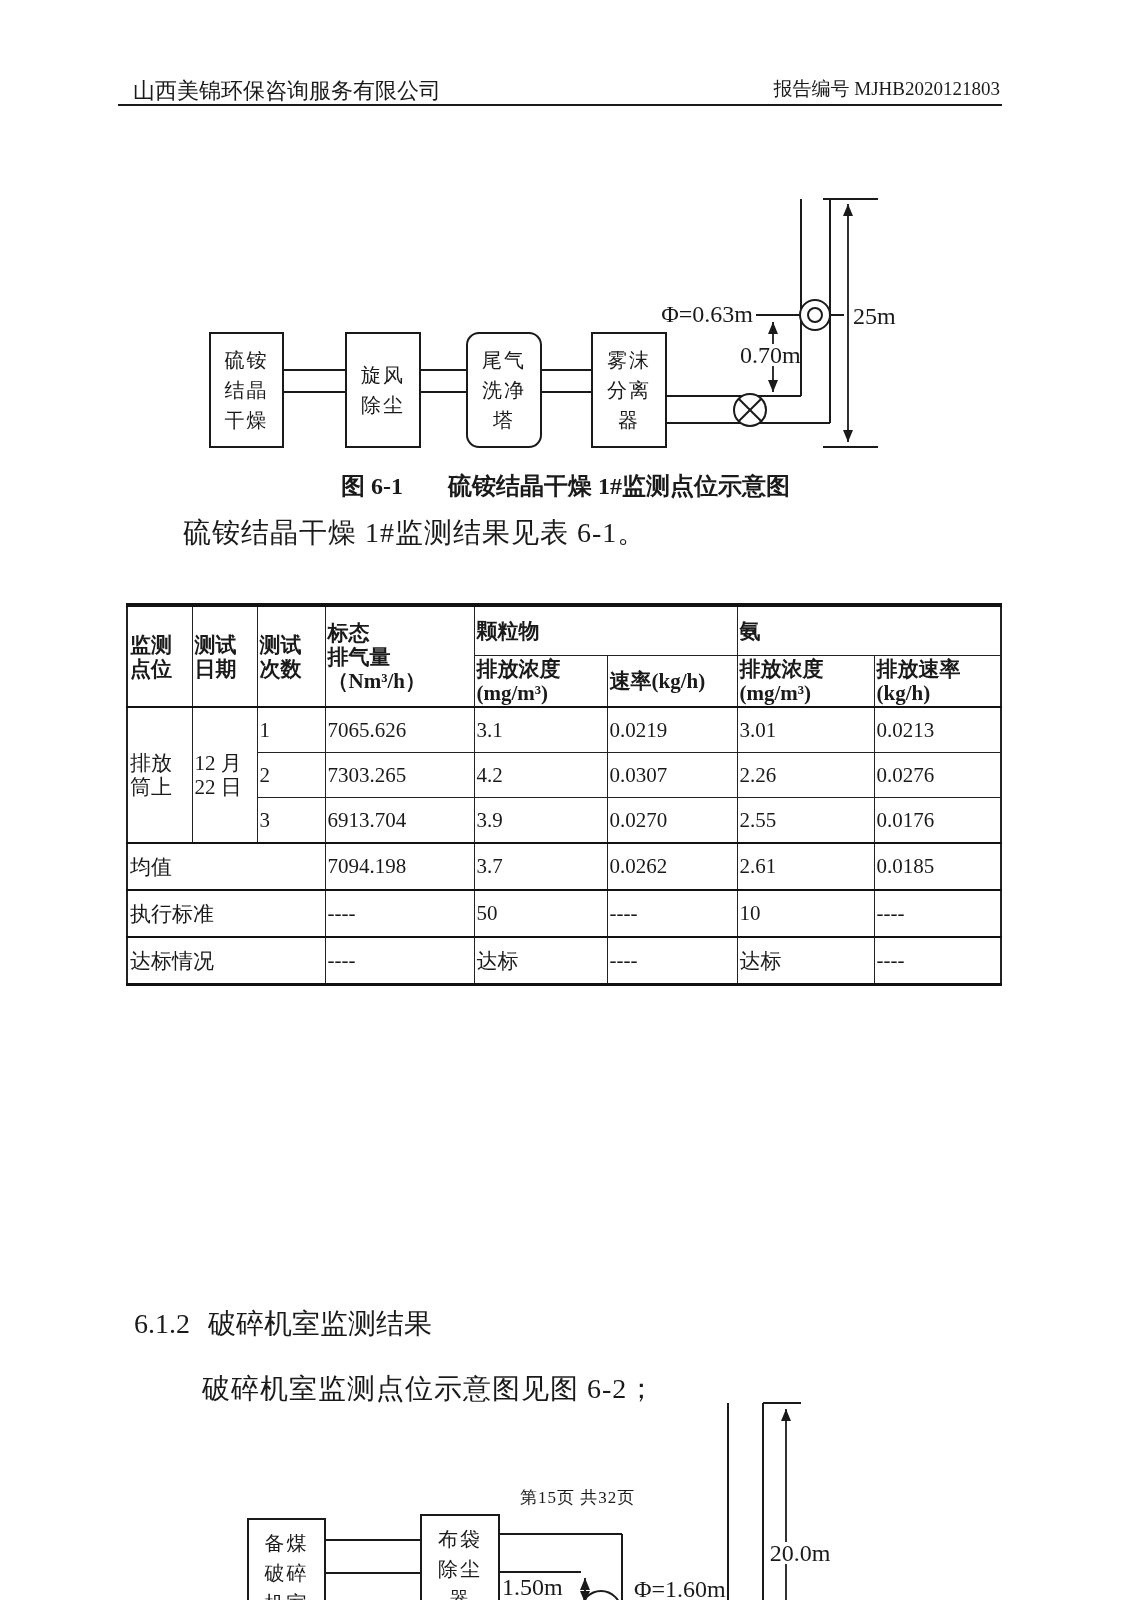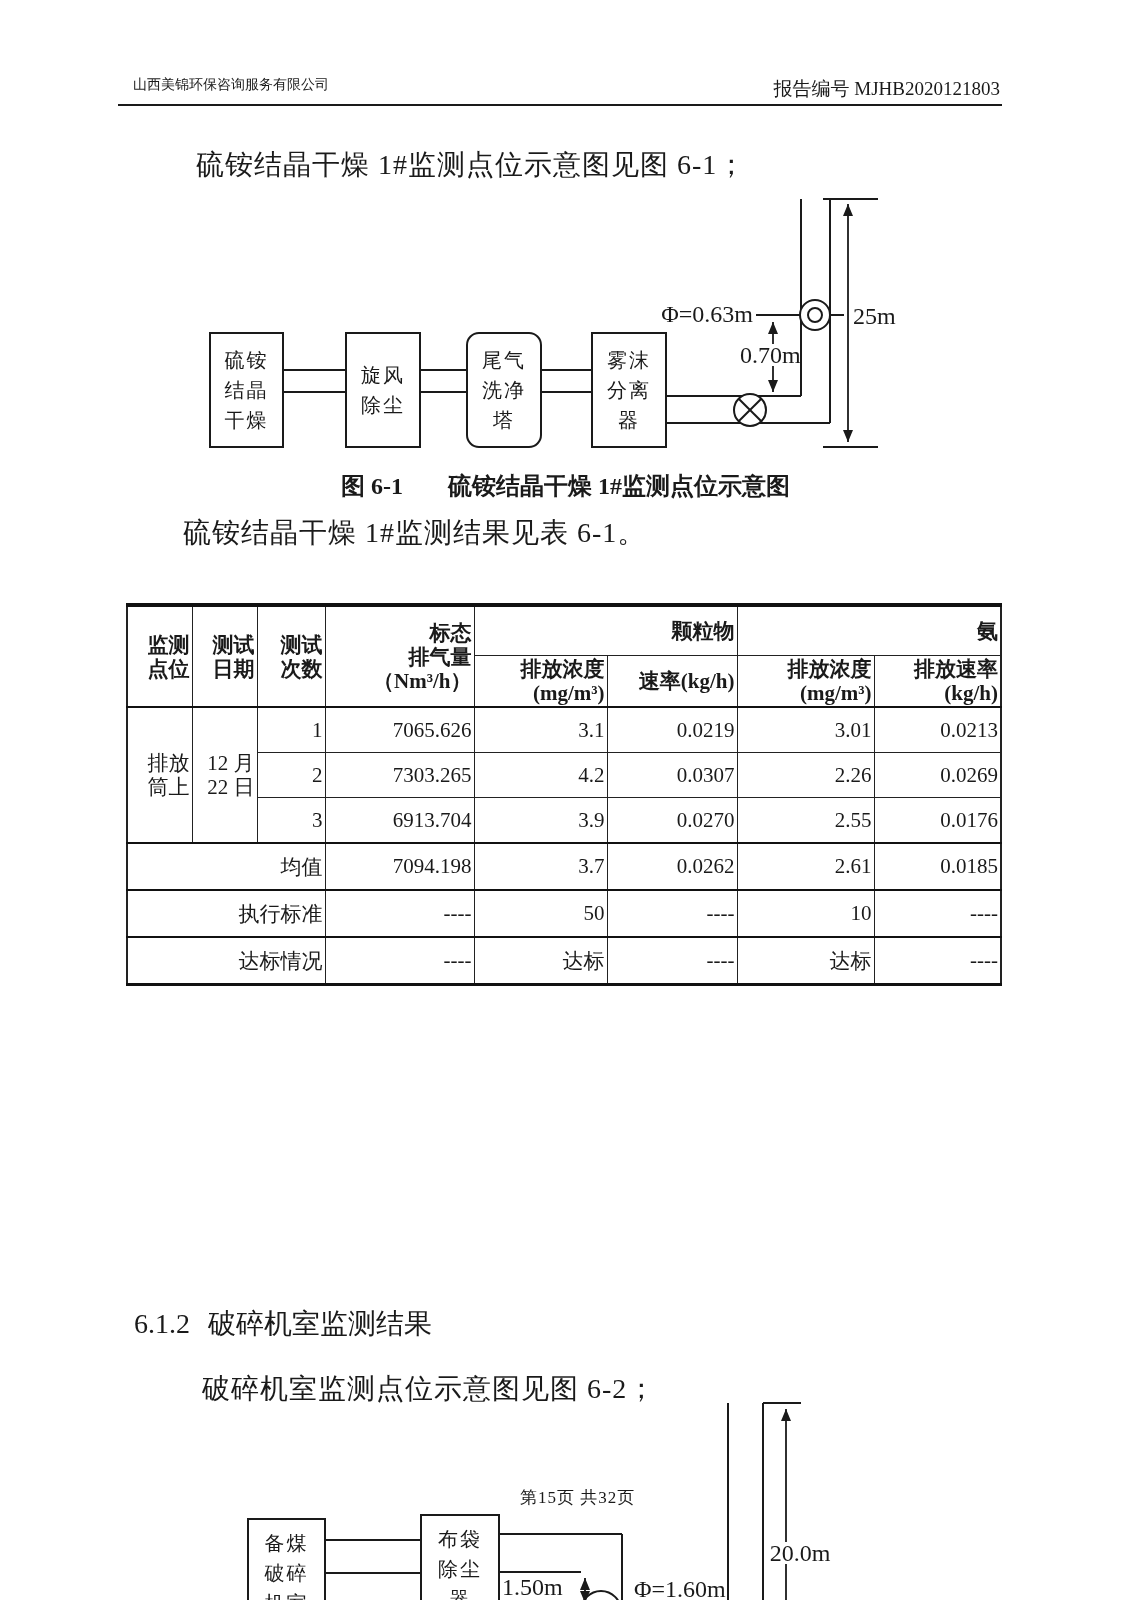--- a/index.html
+++ b/index.html
@@ -4,21 +4,21 @@
 <style>
   html,body{margin:0;padding:0;background:#888;}
   .page{
     position:relative;width:1131px;height:1600px;background:#ffffff;
     margin:0 auto;overflow:hidden;
     font-family:"Liberation Serif","DejaVu Serif",serif;
     color:#1a1a1a;
   }
   .abs{position:absolute;}
   
-  .hdr-company{left:133px;top:76px;font-size:14px;}
+  .hdr-company{left:133px;top:76px;font-size:22px;}
   .hdr-report{right:131px;top:76px;font-size:19px;}
   .hdr-rule{left:118px;top:104px;width:884px;height:2px;background:#1a1a1a;}
   
   .para{font-size:28px;letter-spacing:1px;}
   .p1{left:196px;top:146px;}
   .p2{left:183px;top:514px;}
   .p3{left:202px;top:1370px;}
   .caption{left:0;width:1131px;text-align:center;font-weight:bold;font-size:24px;}
   .cap-fig1{top:470px;}
   .cap-tab1{top:557px;}
@@ -46,21 +46,21 @@
   .d-070{left:740px;top:344px;width:58px;text-align:center;}
   .d-25{left:853px;top:305px;}
   .d-150{left:502px;top:1576px;}
   .d-phi2{left:634px;top:1578px;}
   .d-200{left:768px;top:1542px;width:64px;text-align:center;}
   svg.linework{position:absolute;left:0;top:0;}
   
   table.mon{
     position:absolute;left:126px;top:603px;width:874px;
     border-collapse:collapse;table-layout:fixed;
-    font-size:21px;text-align:right;
+    font-size:21px;text-align:left;
     border-top:4px solid #111;border-bottom:3px solid #111;
     border-left:2px solid #222;border-right:2px solid #222;
   }
   table.mon td,table.mon th{
     border:1.5px solid #222;vertical-align:middle;padding:0 2px;
     font-weight:normal;
   }
   table.mon th{font-weight:bold;}
   .ws{white-space:pre-line;line-height:24px;}
   .thick-b{border-bottom:2.5px solid #111 !important;}
@@ -126,21 +126,20 @@
     <g stroke="#1a1a1a" stroke-width="1.8" fill="none">
       <line x1="585" y1="1578" x2="585" y2="1603" marker-start="url(#arrow)" marker-end="url(#arrow)"></line>
       <line x1="786" y1="1409" x2="786" y2="1602" marker-start="url(#arrow)"></line>
     </g>
   </svg>
 
   <div class="abs hdr-company">山西美锦环保咨询服务有限公司</div>
   <div class="abs hdr-report">报告编号 MJHB2020121803</div>
   <div class="abs hdr-rule"></div>
 
-  <div class="abs para p1">硫铵结晶干燥 1#监测点位示意图见图 6-1；</div>
 
   <div class="abs pbox b1">硫铵
 结晶
 干燥</div>
   <div class="abs pbox b2">旋风
 除尘</div>
   <div class="abs pbox b3">尾气
 洗净
 塔</div>
   <div class="abs pbox b4">雾沫
@@ -203,21 +202,21 @@
       <td>0.0219</td>
       <td>3.01</td>
       <td>0.0213</td>
     </tr>
     <tr class="dr">
       <td>2</td>
       <td>7303.265</td>
       <td>4.2</td>
       <td>0.0307</td>
       <td>2.26</td>
-      <td>0.0269</td>
+      <td>0.0276</td>
     </tr>
     <tr class="dr">
       <td class="thick-b">3</td>
       <td class="thick-b">6913.704</td>
       <td class="thick-b">3.9</td>
       <td class="thick-b">0.0270</td>
       <td class="thick-b">2.55</td>
       <td class="thick-b">0.0176</td>
     </tr>
     <tr class="sr">

